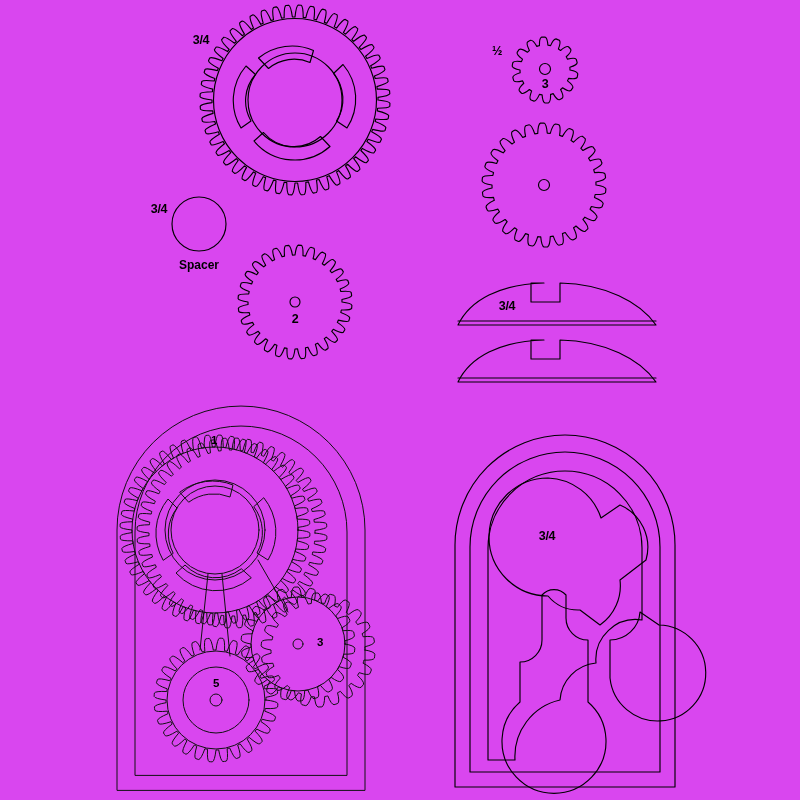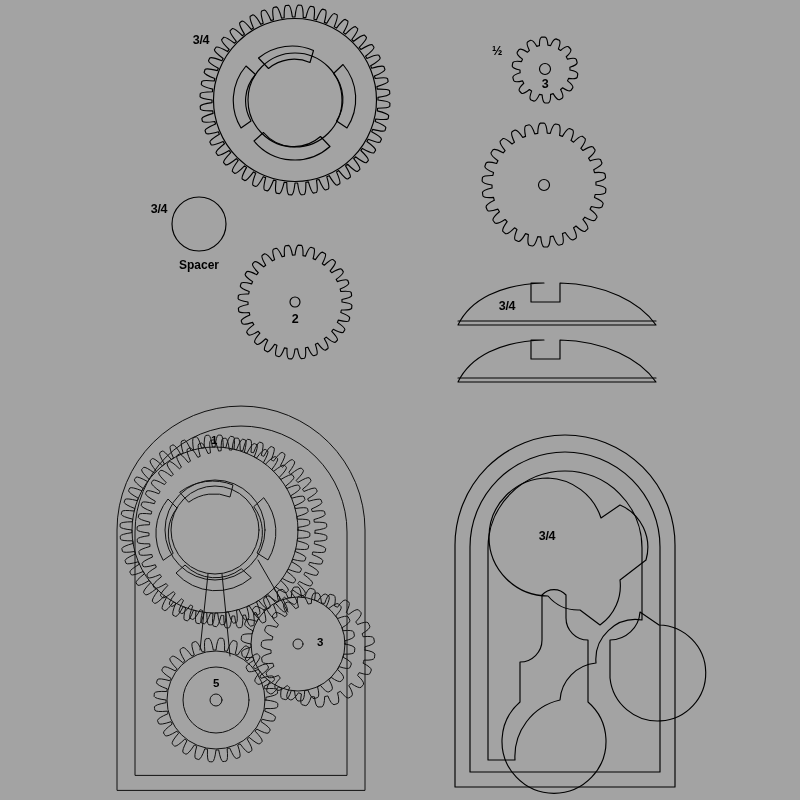--- a/index.html
+++ b/index.html
@@ -12,21 +12,21 @@
     height: 800px;
     font-family: "Liberation Sans", sans-serif;
     overflow: hidden;
     position: relative;
   }
   #sheet {
     position: absolute;
     left: 0; top: 0;
     width: 800px;
     height: 800px;
-    background: #a3a3a3;
+    background: #d946ef;
   }
   svg { display: block; }
   .part-outline {
     fill: none;
     stroke: #000000;
     stroke-width: 1.15;
     stroke-linejoin: round;
     stroke-linecap: round;
   }
   .part-outline-thin {

